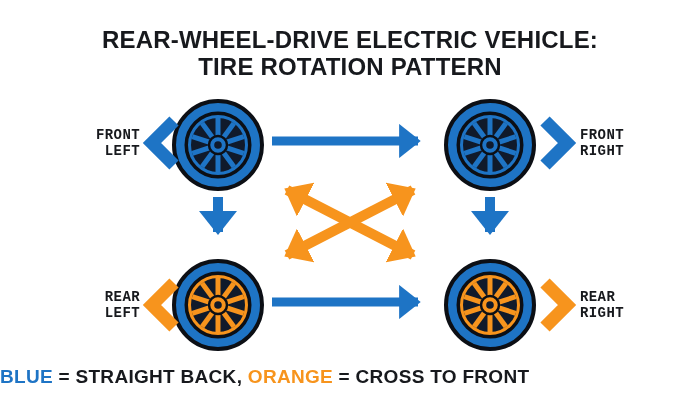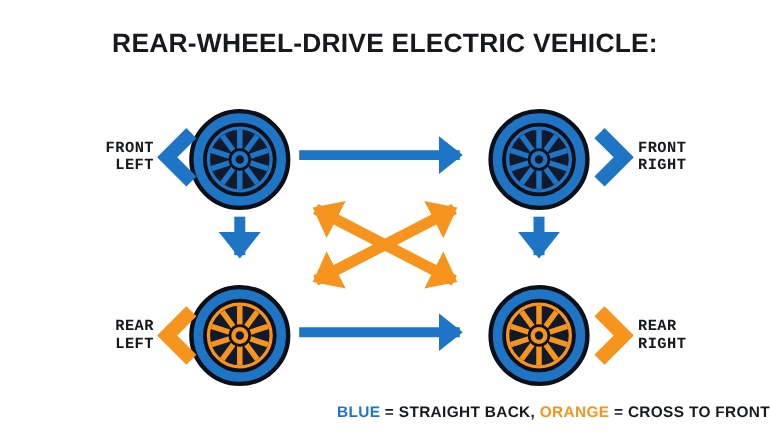--- a/index.html
+++ b/index.html
@@ -16,22 +16,22 @@
   .wheel{position:absolute;width:96px;height:96px;}
   .wheel svg{display:block;width:96px;height:96px;}
   .corner-label{
     position:absolute;color:var(--text-dark,#17191d);font-weight:800;
     font-size:14px;line-height:16px;letter-spacing:.4px;width:92px;font-family:Liberation Mono, monospace;
   }
   .corner-label.align-right{text-align:right;}
   .corner-label.align-left{text-align:left;}
   .overlay{position:absolute;left:0;top:0;width:700px;height:400px;}
   .legend{
-    position:absolute;top:366px;left:0;width:700px;text-align:right;
-    font-weight:800;font-size:14px;letter-spacing:.3px;color:var(--text-dark,#17191d);
+    position:absolute;top:366px;left:0;width:700px;text-align:left;
+    font-weight:800;font-size:19px;letter-spacing:.3px;color:var(--text-dark,#17191d);
   }
   .legend .blue-word{color:var(--blue,#1e74c5);}
   .legend .orange-word{color:var(--orange,#f7941d);}
   .mk-blue{fill:var(--blue,#1e74c5);}
   .mk-orange{fill:var(--orange,#f7941d);}
   .shaft-blue{stroke:var(--blue,#1e74c5);}
   .shaft-orange{stroke:var(--orange,#f7941d);}
   .chev-blue{stroke:var(--blue,#1e74c5);fill:none;stroke-width:13;stroke-linejoin:miter;}
   .chev-orange{stroke:var(--orange,#f7941d);fill:none;stroke-width:13;stroke-linejoin:miter;}
 </style>
@@ -59,20 +59,21 @@
             <line x1="48" y1="48" x2="32.1" y2="26.2"></line>
         </g>
         <circle cx="48" cy="48" r="9" fill="currentColor" stroke="var(--tire-outline)" stroke-width="2.5"></circle>
         <circle cx="48" cy="48" r="3.8" fill="var(--rim-interior)"></circle>
       </symbol>
     </defs>
   </svg>
 
   <div class="title">
     <div>REAR-WHEEL-DRIVE ELECTRIC VEHICLE:</div>
+    <div>TIRE ROTATION PATTERN</div>
   </div>
 
   <div class="wheel" style="left: 170px; top: 97px; color: rgb(30, 116, 197);">
       <svg viewBox="0 0 96 96">
         <use href="#wheel-symbol"></use>
       </svg>
     </div>
   <div class="wheel" style="left: 442px; top: 97px; color: rgb(30, 116, 197);">
       <svg viewBox="0 0 96 96">
         <use href="#wheel-symbol"></use>

